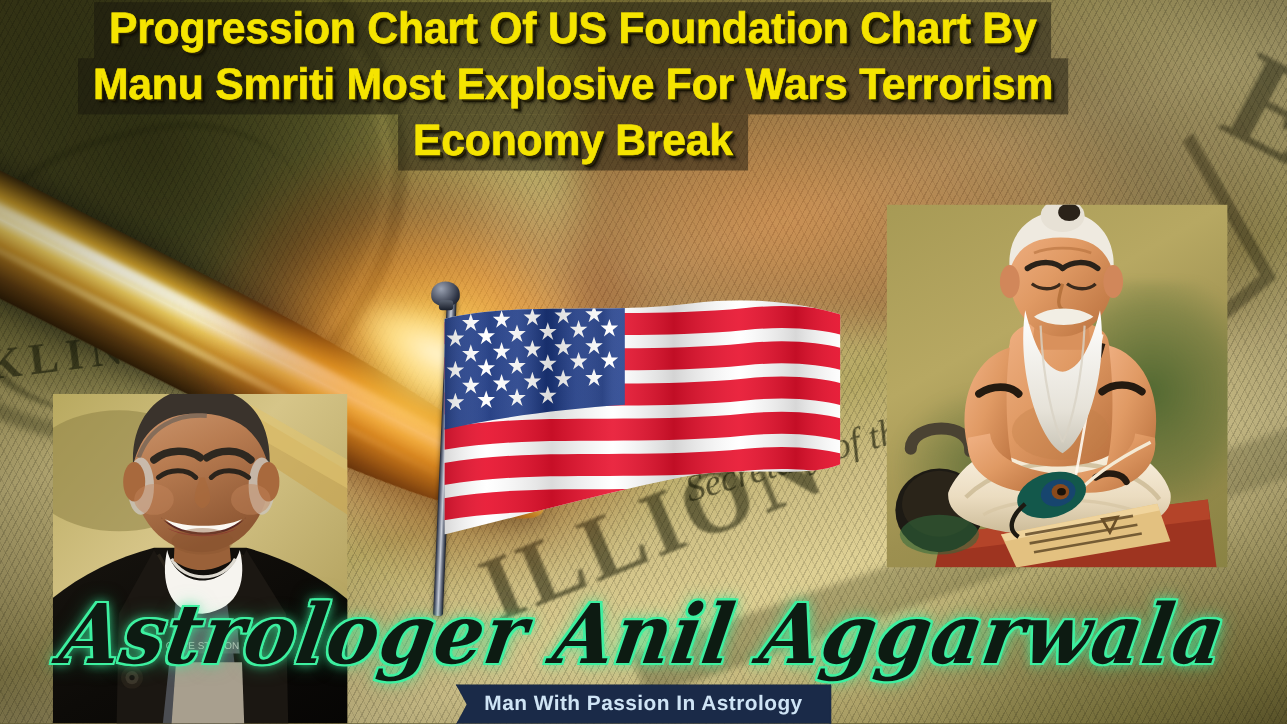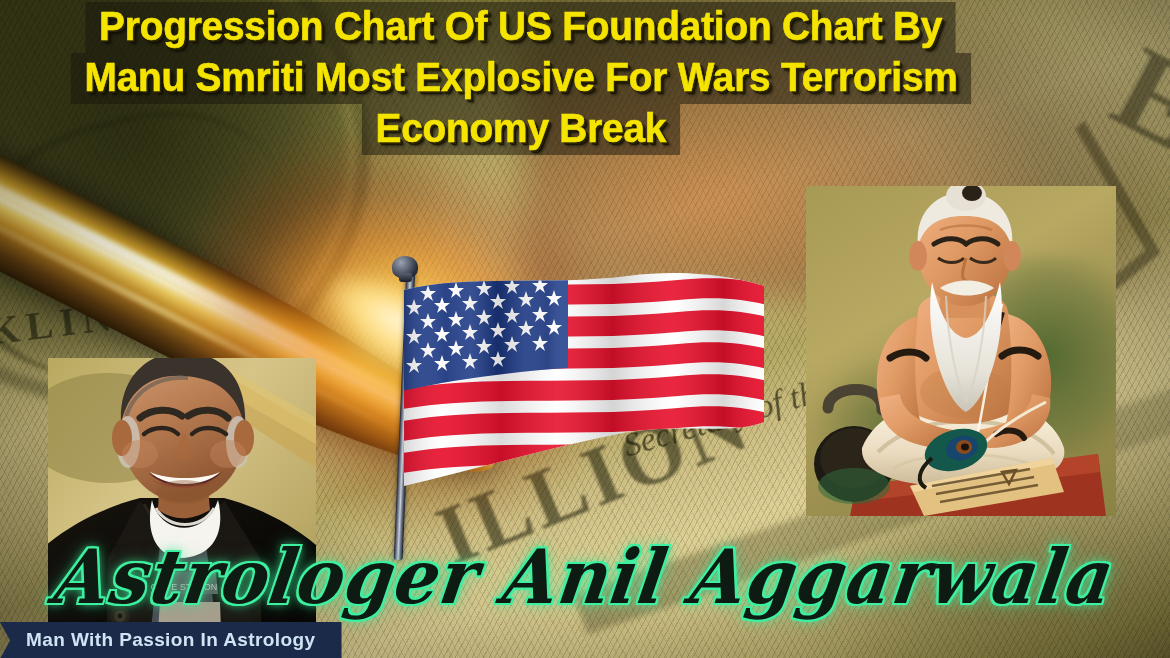--- a/index.html
+++ b/index.html
@@ -337,20 +337,21 @@
       -2px 2px 0 #3df0a0,  2px 2px 0 #3df0a0,
        0 0 9px rgba(61,240,160,.95),
        0 0 18px rgba(50,220,140,.55);
     white-space: nowrap;
   }
 
   
   #tagline-ribbon {
     position: absolute;
     left: 0; top: 622px; width: 1170px;
+    text-align: center;
     z-index: 50;
   }
   .ribbon-inner {
     display: inline-block;
     position: relative;
     background: #1a2a48;
     color: #cfe4f5;
     font-family: "Liberation Sans", sans-serif;
     font-weight: bold;
     font-size: 19px;

